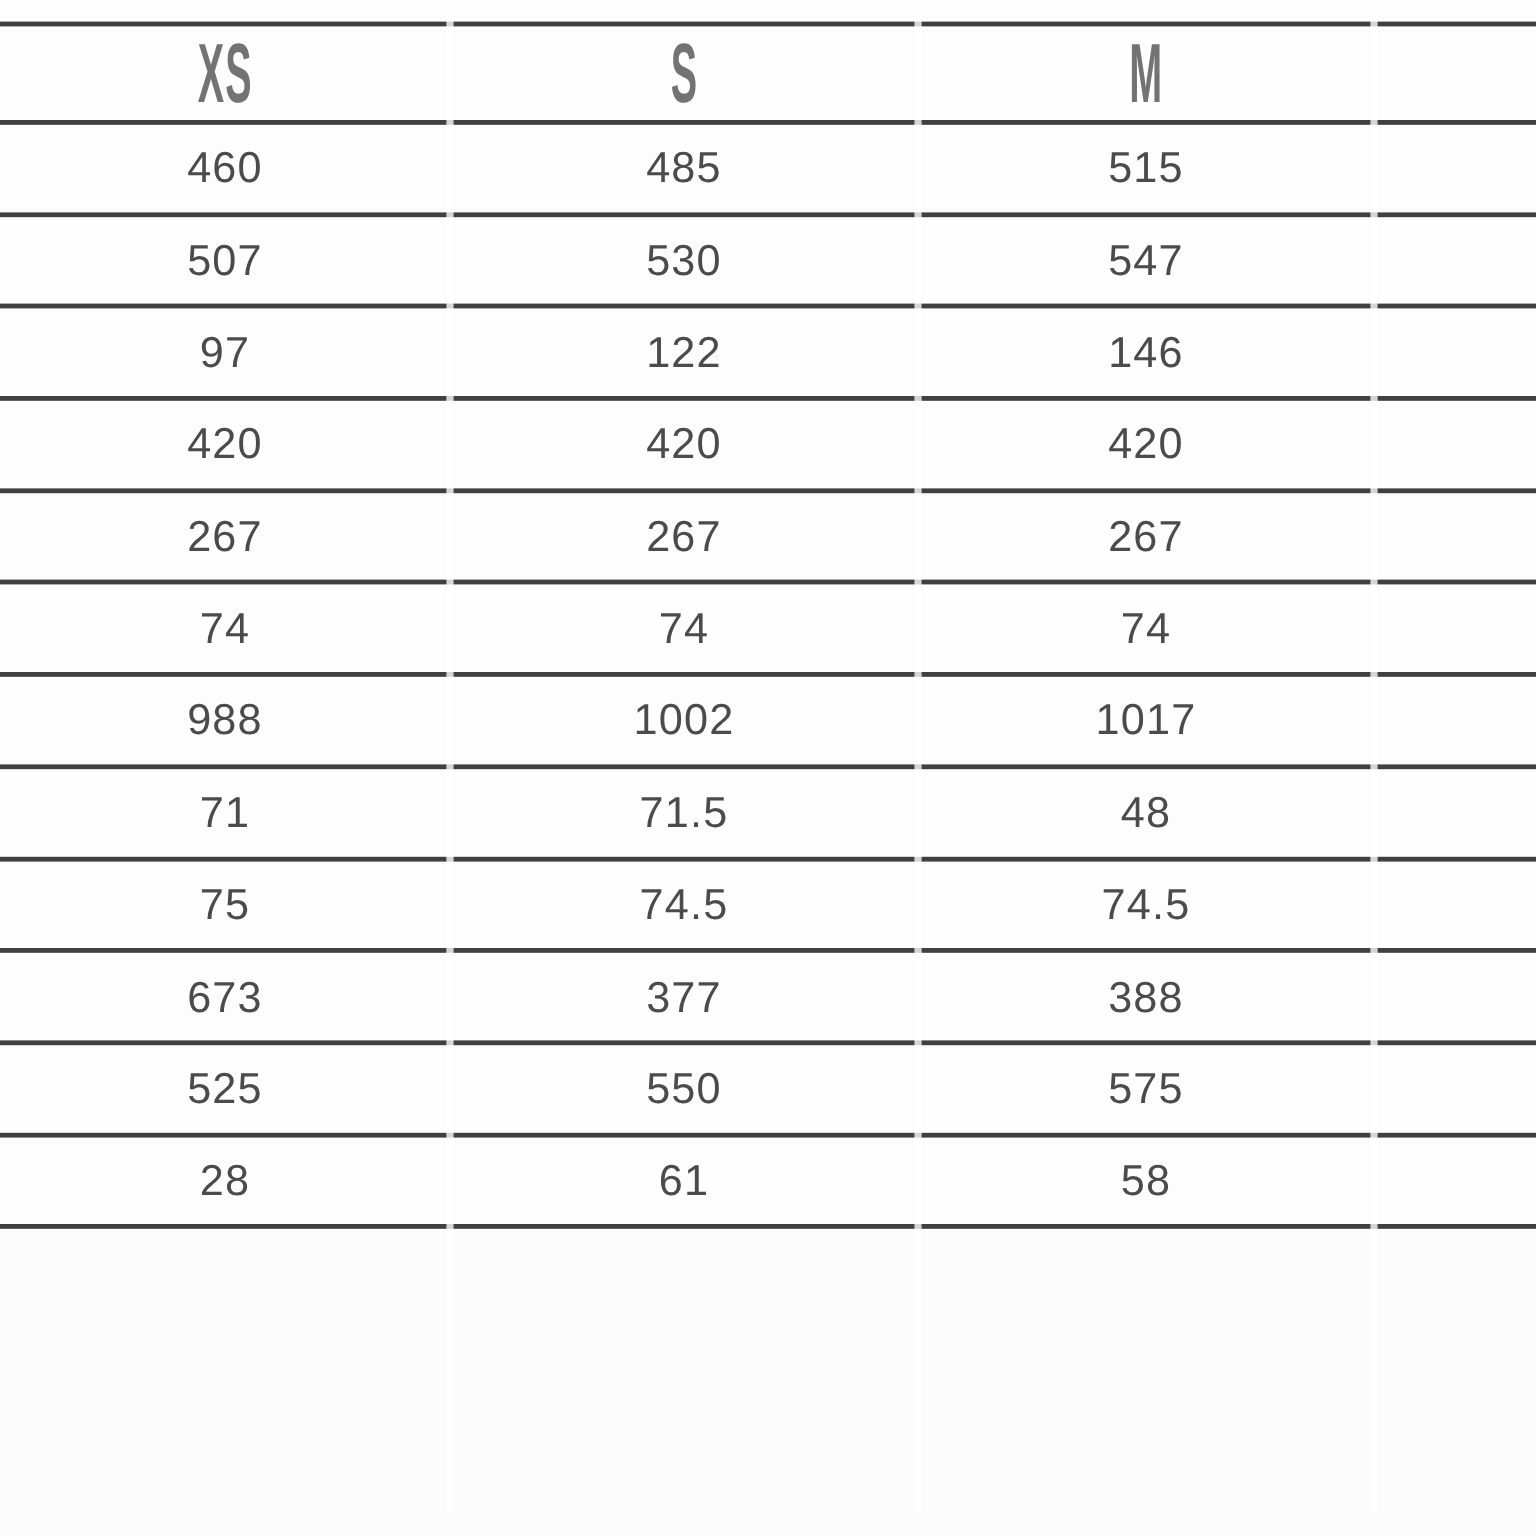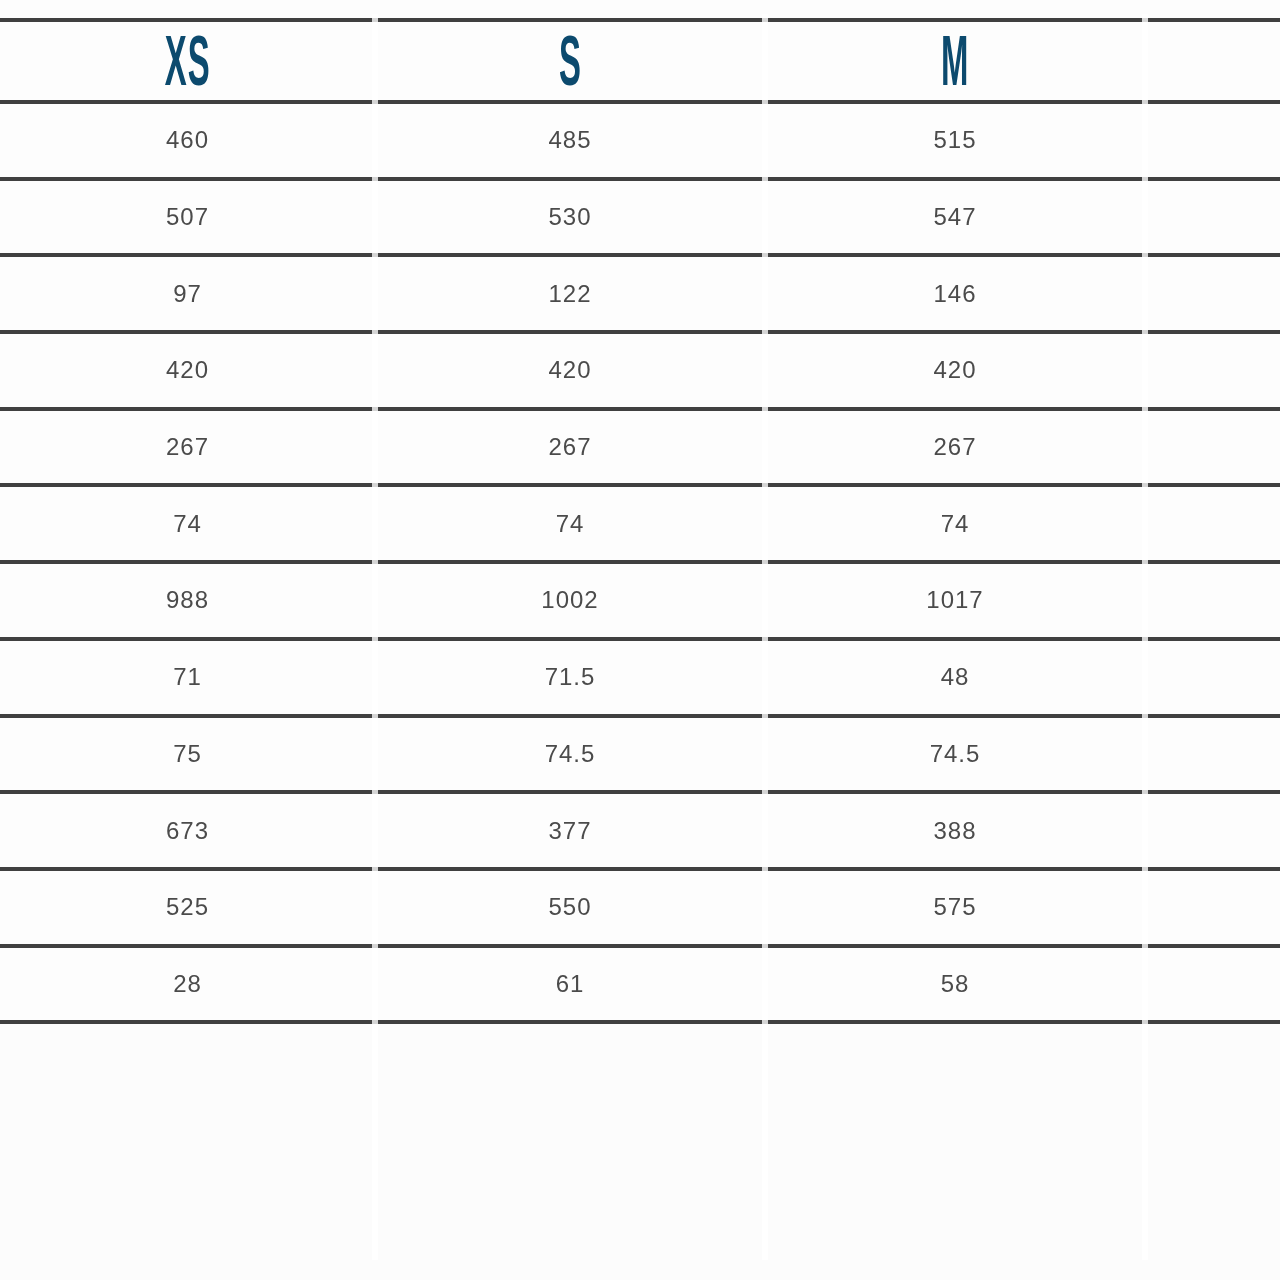--- a/index.html
+++ b/index.html
@@ -31,38 +31,38 @@
     border-bottom: 4px solid #404040;
   }
   tbody tr {
     border-top: 4px solid #404040;
   }
   th {
     height: 78px;
     text-align: center;
     vertical-align: middle;
     padding: 0;
-    color: #0c4a6e;
+    color: #737373;
   }
   th .condensed {
     display: inline-block;
     transform: scaleX(0.47);
     transform-origin: 50% 50%;
     font-size: 70px;
     font-weight: 700;
     letter-spacing: 2px;
     line-height: 1;
     white-space: nowrap;
   }
   td {
     height: 72.7px;
     text-align: center;
     vertical-align: middle;
     padding: 0;
-    font-size: 24px;
+    font-size: 36px;
     letter-spacing: 1px;
     color: #4b4b4b;
   }
   .col-sep {
     position: absolute;
     top: 14px;
     width: 6px;
     height: 1246px;
     background: rgba(255, 255, 255, 0.78);
     pointer-events: none;

